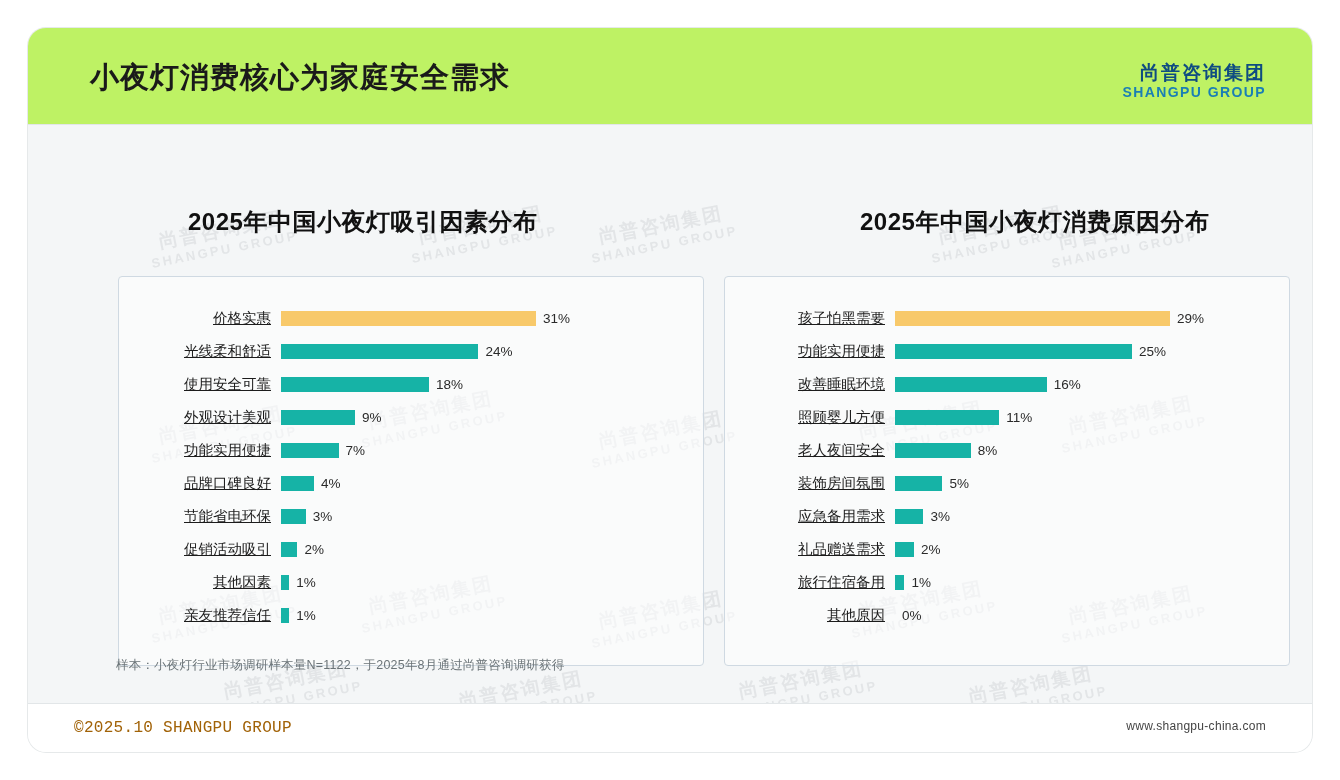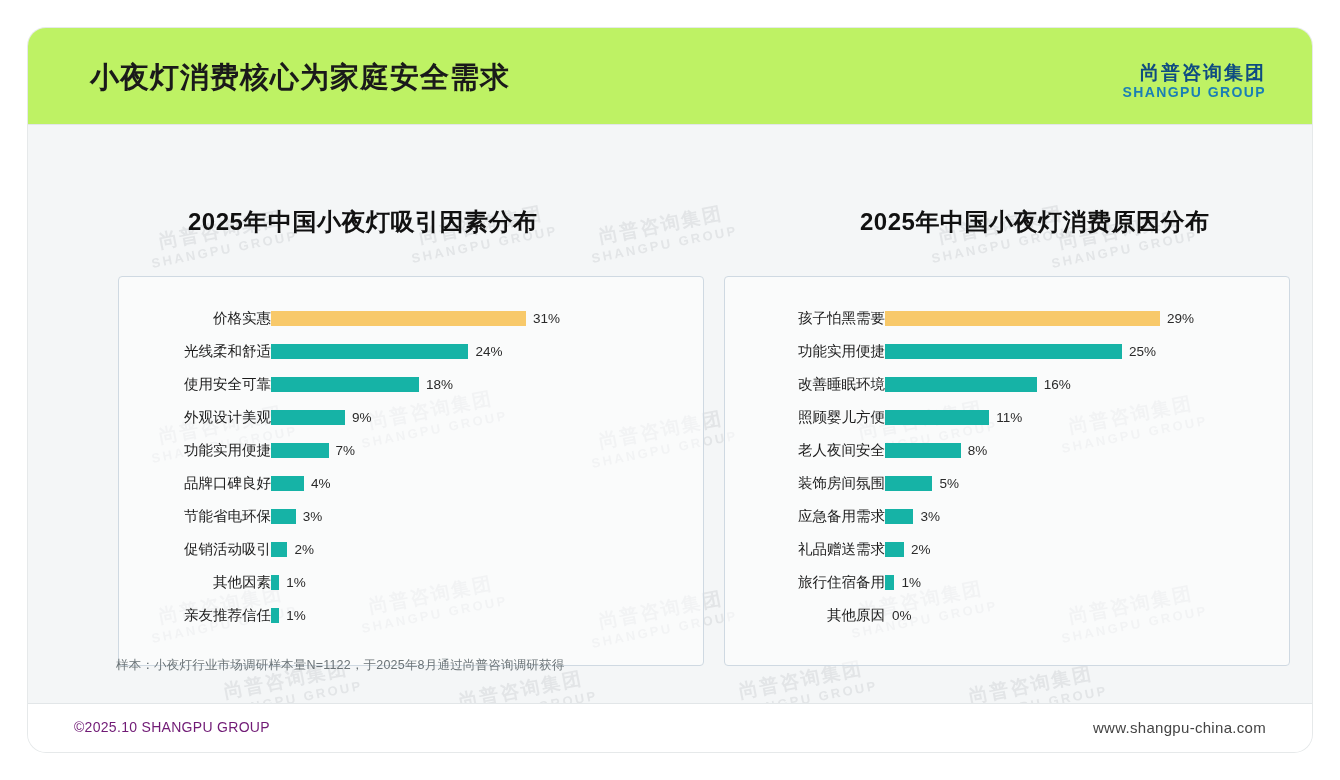--- a/index.html
+++ b/index.html
@@ -100,21 +100,23 @@
     width: 100%;
     height: 26px;
     display: flex;
     align-items: center;
   }
   .row .cat {
     width: 152px;
     text-align: right;
     font-size: 14.5px;
     color: #1c1c1c;
+    padding-right: 10px;
     white-space: nowrap;
+    text-decoration: underline;
   }
   .row .barwrap {
     flex: 1;
     display: flex;
     align-items: center;
     height: 100%;
   }
   .row .bar {
     height: 15px;
     background: #16b3a6;
@@ -141,29 +143,30 @@
     bottom: 0;
     width: 100%;
     height: 48px;
     background: #ffffff;
     border-top: 1px solid #e2e6e8;
   }
   .copyright {
     position: absolute;
     left: 46px;
     top: 15px;
-    font-size: 14px;
-    color: #701a75;
+    font-size: 16px;
+    color: #a16207;
     letter-spacing: 0.3px;
+    font-family: Liberation Mono, monospace;
   }
   .site {
     position: absolute;
     right: 46px;
     top: 15px;
-    font-size: 15px;
+    font-size: 12px;
     color: #444;
     letter-spacing: 0.3px;
   }
 </style>
 </head>
 <body>
 
 <div class="slide">
 
   <div class="header">

